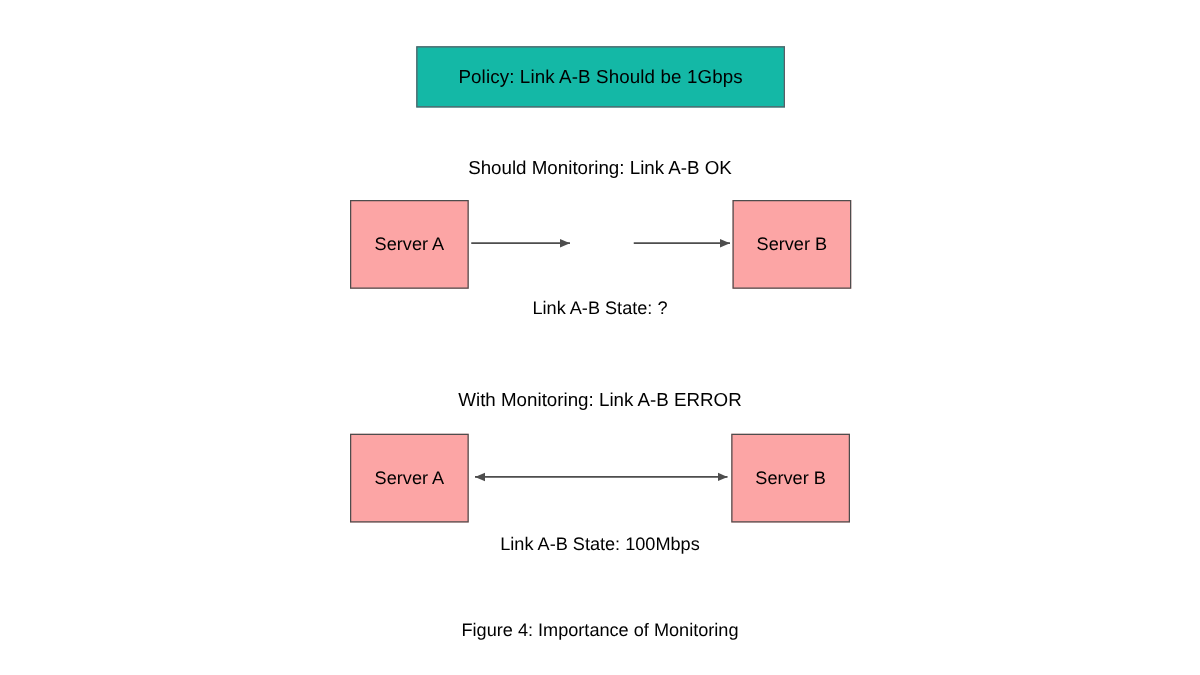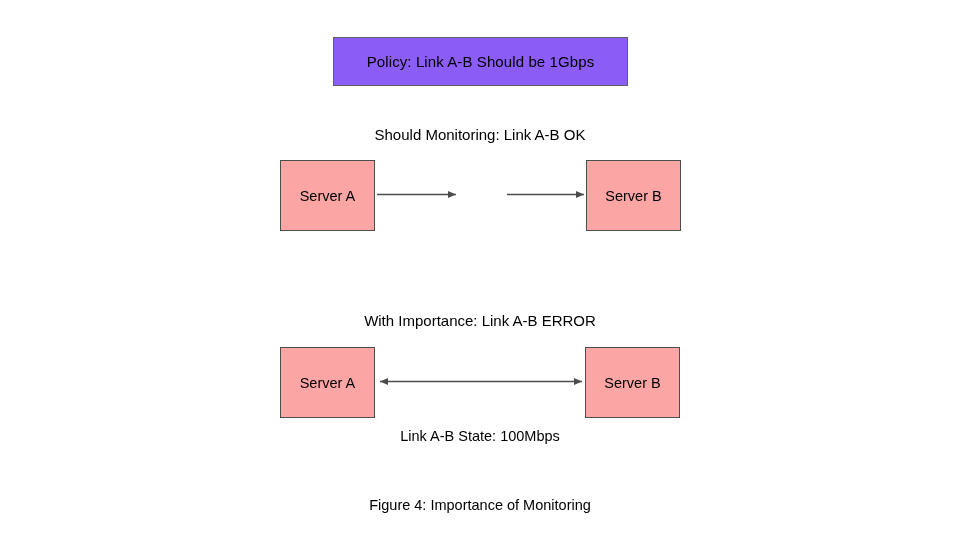--- a/index.html
+++ b/index.html
@@ -18,21 +18,21 @@
     overflow: hidden;
   }
 
   
   .policy-box {
     position: absolute;
     left: 333px;
     top: 37px;
     width: 295px;
     height: 49px;
-    background: #8b5cf6;
+    background: #14b8a6;
     border: 1.6px solid #5a5e66;
     box-sizing: border-box;
     display: flex;
     align-items: center;
     justify-content: center;
   }
   .policy-label {
     font-size: 15px;
     color: #000000;
     letter-spacing: 0.1px;
@@ -136,22 +136,23 @@
       <marker id="arrow-right" markerWidth="9" markerHeight="8" refX="8" refY="4" orient="auto" markerUnits="userSpaceOnUse">
         <path d="M 0,0.6 L 8,4 L 0,7.4 Z" fill="#4d4d4d"></path>
       </marker>
     </defs>
 
     <line x1="456" y1="194.5" x2="377" y2="194.5" stroke="#4d4d4d" stroke-width="1.4" marker-end="url(#arrow-right)" transform="rotate(180 416.5 194.5)"></line>
 
     <line x1="507" y1="194.5" x2="584" y2="194.5" stroke="#4d4d4d" stroke-width="1.4" marker-end="url(#arrow-right)"></line>
   </svg>
 
+  <div class="state-caption state-top">Link A-B State: ?</div>
 
-  <div class="section-heading heading-bottom">With Importance: Link A-B ERROR</div>
+  <div class="section-heading heading-bottom">With Monitoring: Link A-B ERROR</div>
 
   <div class="server-box row2-left">
     <span class="server-label">Server A</span>
   </div>
 
   <div class="server-box row2-right">
     <span class="server-label">Server B</span>
   </div>
 
   <svg class="link-layer" viewBox="0 0 960 540" xmlns="http://www.w3.org/2000/svg">

